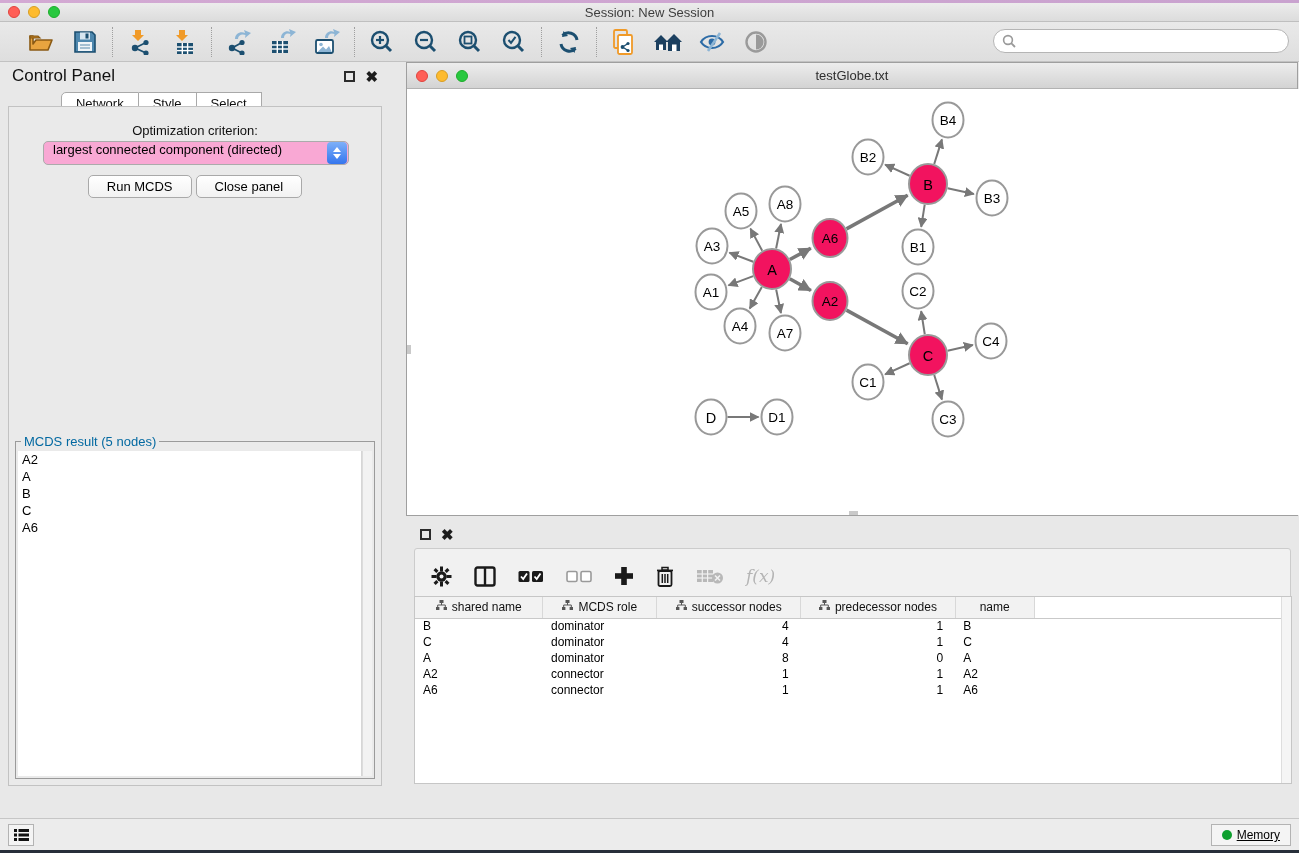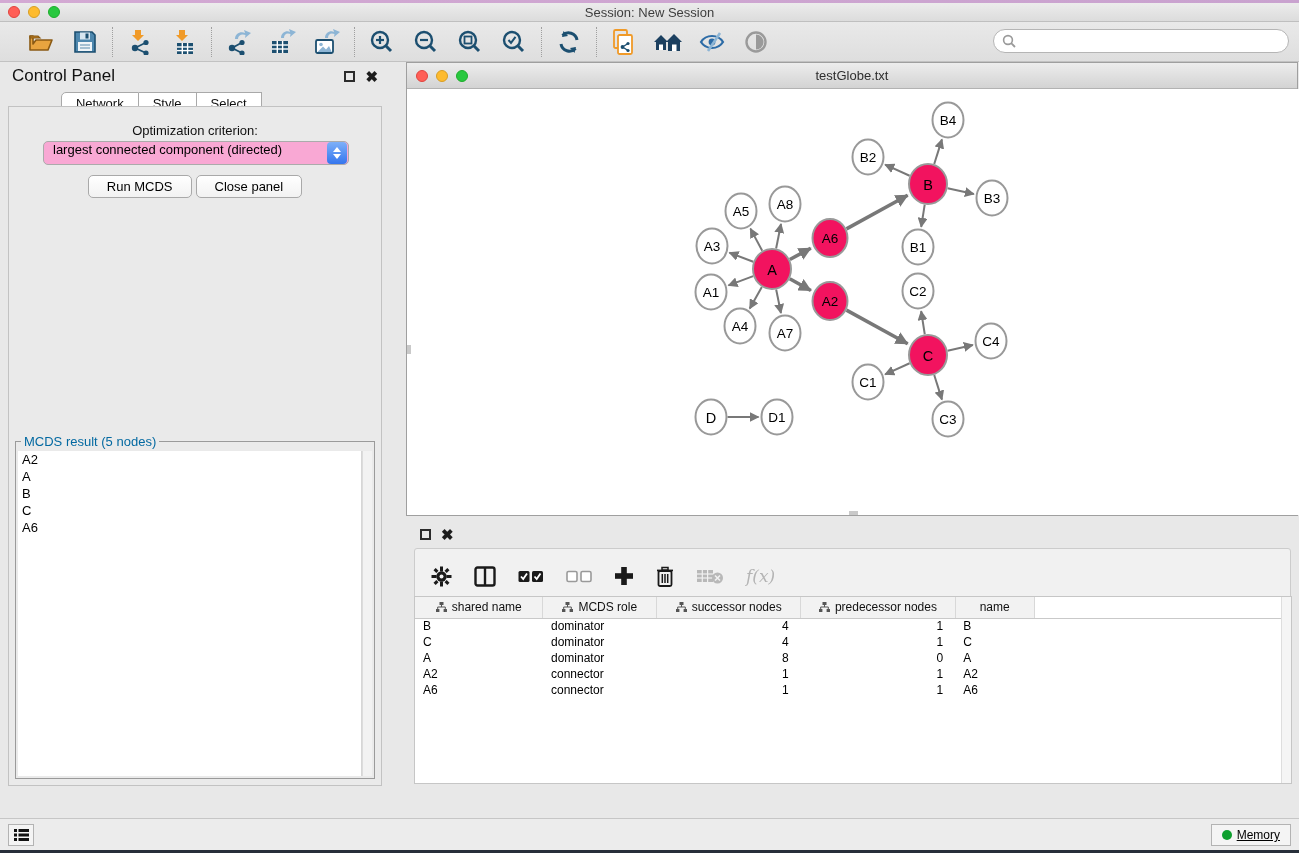--- a/index.html
+++ b/index.html
@@ -88,21 +88,21 @@
   .tp-toolbar { position:absolute; left:8px; top:28px; width:877px; height:56px;
     background:#f1f1f1; border:1px solid #cccccc; border-radius:3px;
     display:flex; align-items:center; gap:22px; padding-left:16px; }
   .tp-btn { display:flex; align-items:center; justify-content:center; cursor:pointer; }
   .fx { font-family:"DejaVu Serif", serif; font-style:italic; font-size:17px; color:#b4b4b4; }
   .node-table { position:absolute; left:8px; top:76px; width:878px; height:188px;
     background:#fff; border:1px solid #c6c6c6; overflow:hidden; }
   table { border-collapse:collapse; table-layout:fixed; }
   th { height:21px; background:#f2f2f2; border-right:1px solid #d8d8d8;
     border-bottom:1px solid #c9c9c9; font-size:12px; font-weight:normal; color:#111; }
-  th .th-inner { display:flex; align-items:center; justify-content:center; gap:5px; }
+  th .th-inner { display:flex; justify-content:center; gap:5px; }
   td { height:16px; font-size:12px; color:#000; padding:0 12px; white-space:nowrap; overflow:hidden; }
   td.l { text-align:left; padding-left:8px; } td.r { text-align:right; }
   .tbl-scroll { position:absolute; top:0; right:0; bottom:0; width:10px;
     background:#f5f5f5; border-left:1px solid #dedede; }
   .bottom-tabs { position:absolute; left:0; top:268px; width:100%; display:flex; justify-content:center; }
 
   
   .status-bar { position:absolute; left:0; top:818px; width:1299px; height:32px;
     background:#ececec; border-top:1px solid #c6c6c6; }
   .status-left-btn { position:absolute; left:8px; top:5px; width:26px; height:22px;

